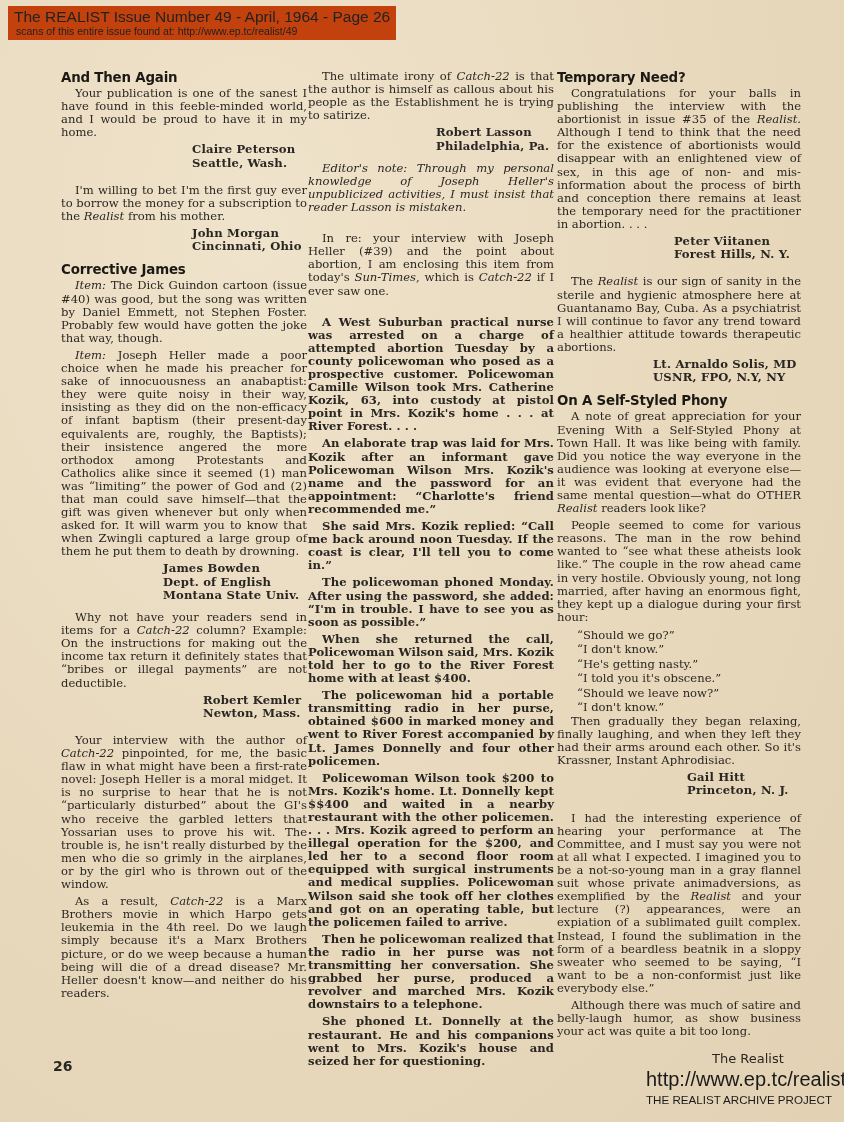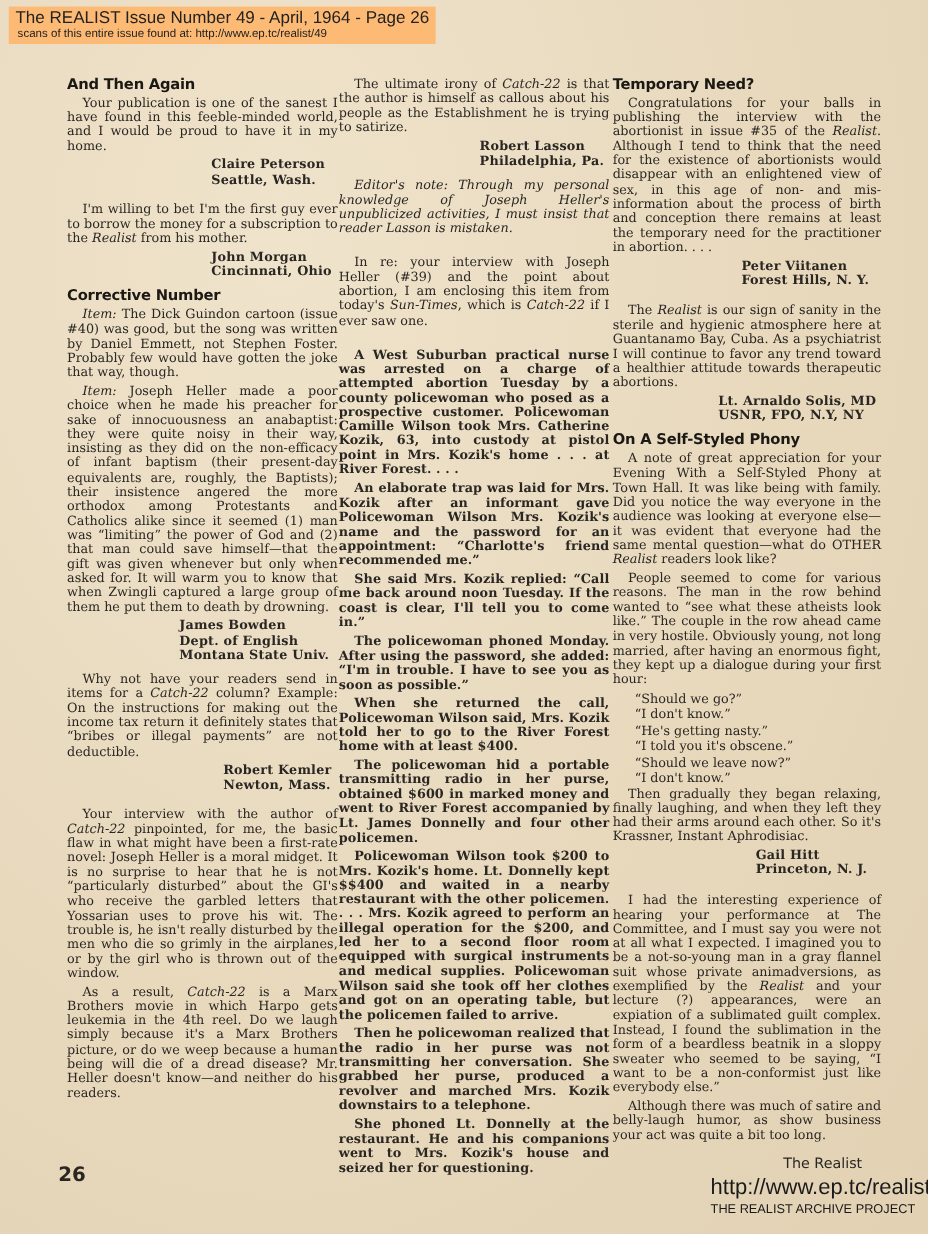--- a/index.html
+++ b/index.html
@@ -5,21 +5,21 @@
   html, body { margin:0; padding:0; }
   body {
     width:844px; height:1122px; overflow:hidden; position:relative;
     background:#e9dcc2;
     background-image: radial-gradient(ellipse at 30% 20%, #efe3cb 0%, #e8d9bd 55%, #e2d1b3 100%);
     color:#2a2622;
     font-family:"DejaVu Serif", serif;
   }
   .banner {
     position:absolute; left:8px; top:6px; padding:2px 6px 3px 6px;
-    background:#fdba74; font-family:"Liberation Sans", sans-serif; color:#222;
+    background:#c2410c; font-family:"Liberation Sans", sans-serif; color:#222;
   }
   .banner .t1 { font-size:15.5px; line-height:17px; }
   .banner .t2 { font-size:10.5px; line-height:12px; padding-left:2px; }
   .col { position:absolute; top:70px; width:246px; font-size:11.6px; line-height:13.1px; }
   .c1 { left:61px; }
   .c2 { left:308px; }
   .c3 { left:557px; width:244px; }
   h2 {
     font-family:"DejaVu Sans", sans-serif; font-weight:bold; font-size:13.4px;
     margin:0 0 1px 0; line-height:16px; color:#1c1915; letter-spacing:-0.2px;
@@ -27,21 +27,21 @@
   p { margin:0 0 4px 0; text-align:justify; text-indent:14px; }
   .sig { margin:2px 0 0 0; padding-left:131px; font-weight:bold; line-height:13.2px; letter-spacing:0.2px; }
   .sig div { white-space:nowrap; }
   .gap { height:14px; }
   .gap-s { height:9px; }
   i, em { font-style:italic; }
   .dialog { margin:0 0 0 20px; }
   .dialog div { line-height:14.5px; }
   .pagenum {
     position:absolute; left:53px; top:1058px; font-family:"DejaVu Sans", sans-serif;
-    font-weight:bold; font-size:18px;text-align:center;
+    font-weight:bold; font-size:14px;text-align:center;
   }
   .masthead {
     position:absolute; left:712px; top:1051px; font-family:"DejaVu Sans", sans-serif;
     font-weight:normal; font-size:13px;
   }
   .archive-url {
     position:absolute; left:646px; top:1068px; font-family:"Liberation Sans", sans-serif;
     font-size:20px; color:#1a1a1a;
   }
   .archive-name {
@@ -65,21 +65,21 @@
     <div>Seattle, Wash.</div>
   </div>
   <div class="gap"></div>
   <p><span>I'm willing to bet I'm the first guy ever to borrow the money for a subscription to the </span><i>Realist</i><span> from his mother.</span></p>
   <div class="sig">
     <div>John Morgan</div>
     <div>Cincinnati, Ohio</div>
   </div>
   <div class="gap-s"></div>
 
-  <h2>Corrective Number</h2>
+  <h2>Corrective James</h2>
   <p><i>Item:</i><span> The Dick Guindon cartoon (issue #40) was good, but the song was written by Daniel Emmett, not Stephen Foster. Probably few would have gotten the joke that way, though.</span></p>
   <p><i>Item:</i><span> Joseph Heller made a poor choice when he made his preacher for sake of innocuousness an anabaptist: they were quite noisy in their way, insisting as they did on the non-efficacy of infant baptism (their present-day equivalents are, roughly, the Baptists); their insistence angered the more orthodox among Protestants and Catholics alike since it seemed (1) man was “limiting” the power of God and (2) that man could save himself—that the gift was given whenever but only when asked for. It will warm you to know that when Zwingli captured a large group of them he put them to death by drowning.</span></p>
   <div class="sig" style="padding-left:102px">
     <div>James Bowden</div>
     <div>Dept. of English</div>
     <div>Montana State Univ.</div>
   </div>
   <div class="gap-s"></div>
 
   <p><span>Why not have your readers send in items for a </span><i>Catch-22</i><span> column? Example: On the instructions for making out the income tax return it definitely states that “bribes or illegal payments” are not deductible.</span></p>

